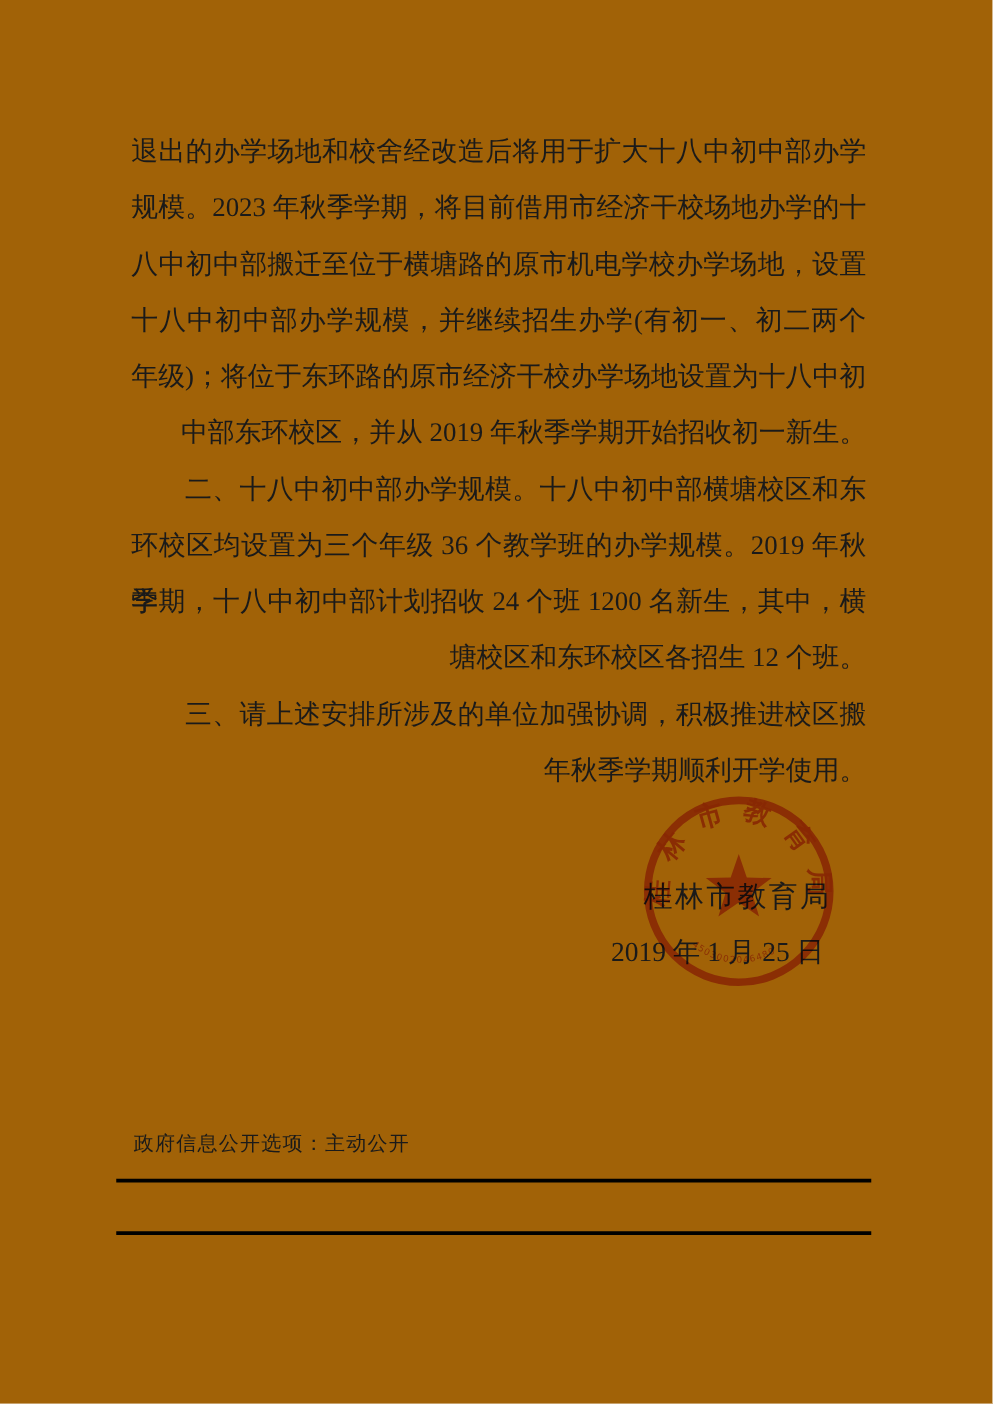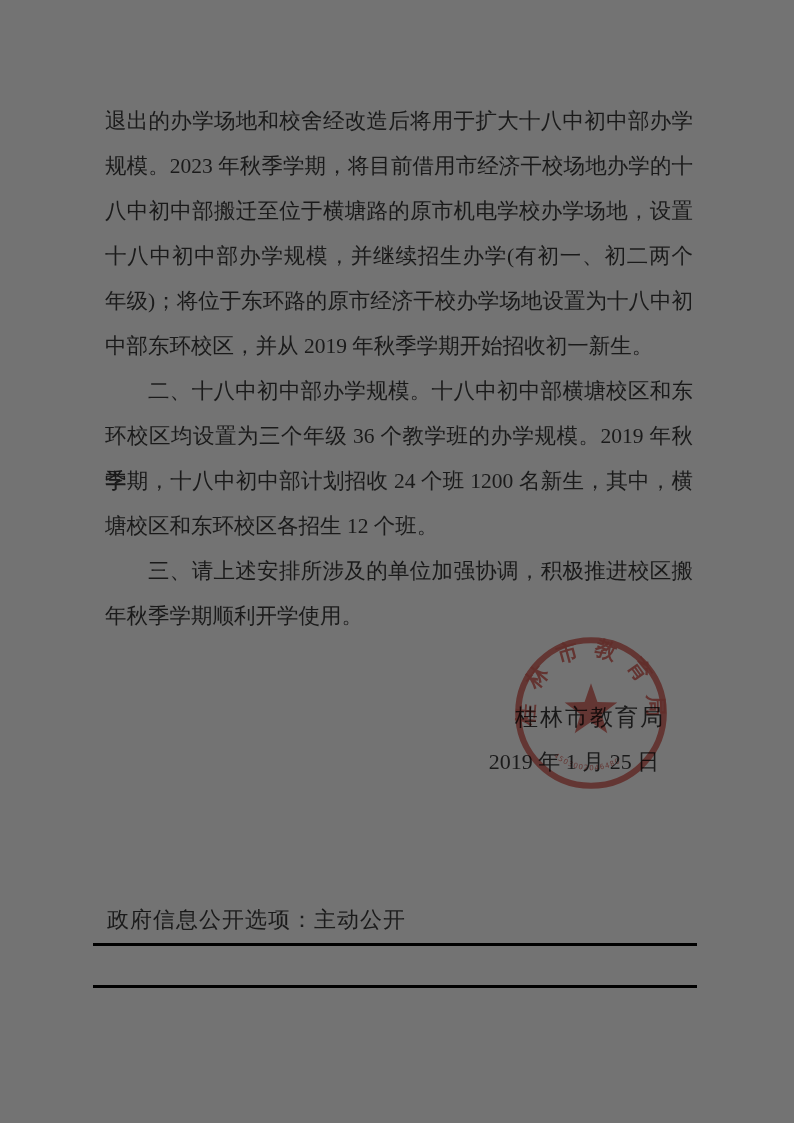--- a/index.html
+++ b/index.html
@@ -1,54 +1,54 @@
 <!DOCTYPE html>
 <html><head>
 <meta charset="utf-8">
 <style>
   html,body{margin:0;padding:0;}
   body{
     width:794px;height:1123px;position:relative;background:#ffffff;
     font-family:"Liberation Serif","DejaVu Serif",serif;
     color:#1a1a1a;overflow:hidden;
   }
-  .page{position:absolute;inset:0;background:#737373;}
+  .page{position:absolute;inset:0;background:#a16207;}
 
   
   .doc-body{
     position:absolute;left:105px;top:99px;width:588px;
     font-size:21.5px;
   }
   .line{
     line-height:45px;height:45px;white-space:nowrap;
     text-align:justify;
   }
   .line.full{text-align-last:justify;-moz-text-align-last:justify;white-space:normal;}
-  .line.short{text-align:left;white-space:normal;}
+  .line.short{text-align:right;white-space:normal;}
   .line.indent{text-indent:2em;}
 
   
   .sig-agency{
     position:absolute;left:505px;top:702px;width:170px;
     text-align:center;font-size:23px;letter-spacing:2px;z-index:2;
   }
   .sig-date{
     position:absolute;left:484px;top:747px;width:180px;
     text-align:center;font-size:22px;z-index:2;
   }
 
   
   .seal{
     position:absolute;left:509px;top:631px;width:164px;height:164px;
     z-index:3;mix-blend-mode:multiply;opacity:.92;
   }
 
   
   .disclosure{
-    position:absolute;left:107px;top:905px;font-size:22px;letter-spacing:1px;
+    position:absolute;left:107px;top:905px;font-size:16px;letter-spacing:1px;
   }
   .rule{
     position:absolute;left:93px;width:604px;height:3px;background:#000;
   }
   .rule.top{top:943px;}
   .rule.bottom{top:985px;}
   .footer-row{
     position:absolute;left:100px;top:953px;width:584px;
     display:flex;justify-content:space-between;align-items:center;
     font-size:22px;letter-spacing:1px;

